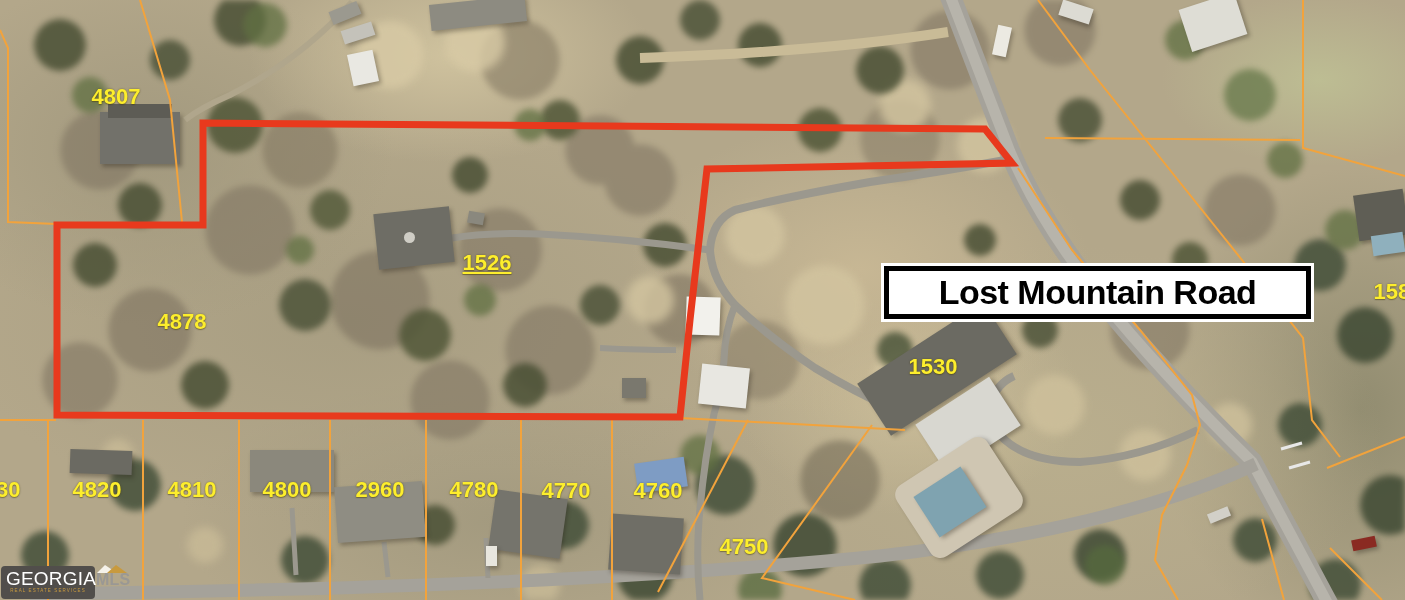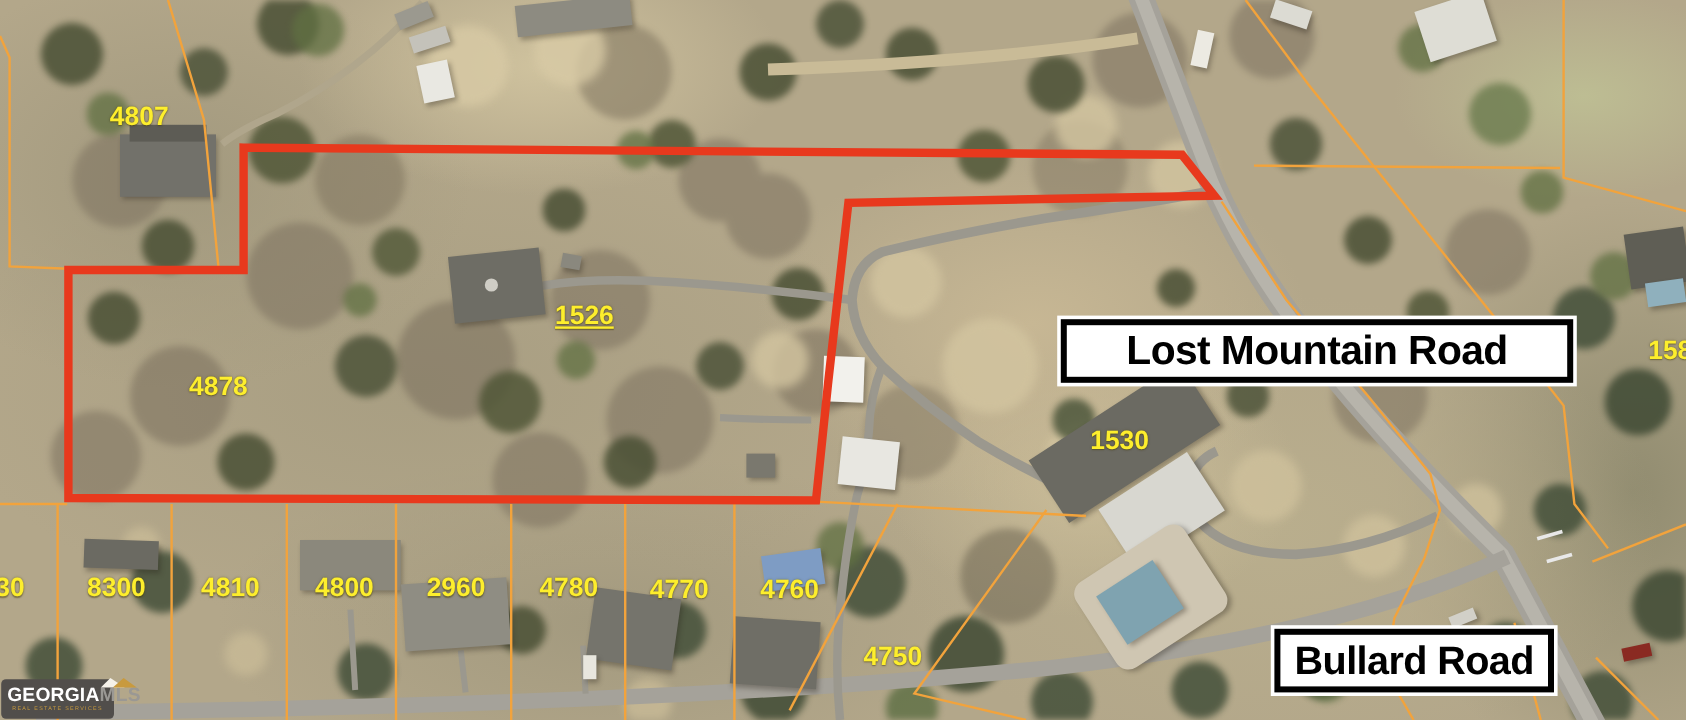--- a/index.html
+++ b/index.html
@@ -146,21 +146,21 @@
   .sign-lost{left:884px;top:218px;width:427px;height:53px;font-size:34px;margin-top:48px;}
   .sign-bullard{left:1062px;top:524px;width:233px;height:53px;font-size:33px;}
   
   .mls-logo{
     position:absolute;left:1px;bottom:1px;width:94px;height:33px;
     background:#514e4b;border-radius:4px;
     display:flex;flex-direction:column;justify-content:center;
     padding:2px 5px;box-sizing:border-box;
   }
   .mls-row{display:flex;align-items:baseline;line-height:14px;}
-  .mls-georgia{color:#fff;font-weight:bold;font-size:16px;letter-spacing:.2px;}
+  .mls-georgia{color:#fff;font-weight:normal;font-size:19px;letter-spacing:.2px;}
   .mls-mark{position:relative;display:inline-block;}
   .mls-mls{color:#9a9894;font-weight:bold;font-size:16px;letter-spacing:.2px;}
   .mls-mountain{position:absolute;left:1px;top:-8px;width:30px;height:8px;}
   .mls-mountain::before{content:"";position:absolute;left:0;top:0;
     border-left:8px solid transparent;border-right:12px solid transparent;border-bottom:8px solid #f5f2ea;}
   .mls-mountain::after{content:"";position:absolute;left:10px;top:0;
     border-left:9px solid transparent;border-right:11px solid transparent;border-bottom:8px solid #c89a3e;}
   .mls-tagline{color:#c89a3e;font-size:4.5px;letter-spacing:1.1px;margin-top:1px;text-align:center;}
 </style>
 </head>
@@ -249,38 +249,35 @@
         <path d="M1330,548 L1382,600" stroke="#f2a33c"></path>
       </g>
     <polygon id="red-boundary" points="203,123 985,129 1012,163 707,169 690,320 680,417 57,415 57,225 203,225" stroke="#e8391d"></polygon>
   </svg>
 
   <div id="parcel-labels">
       <div class="parcel-label" style="left: 116px; top: 97px; color: rgb(253, 238, 45);">4807</div>
       <div class="parcel-label" style="left: 487px; top: 263px; color: rgb(253, 238, 45); text-decoration: underline;">1526</div>
       <div class="parcel-label" style="left: 182px; top: 322px; color: rgb(253, 238, 45);">4878</div>
       <div class="parcel-label" style="left: -4px; top: 490px; color: rgb(253, 238, 45);">4830</div>
-      <div class="parcel-label" style="left: 97px; top: 490px; color: rgb(253, 238, 45);">8300</div>
+      <div class="parcel-label" style="left: 97px; top: 490px; color: rgb(253, 238, 45);">4820</div>
       <div class="parcel-label" style="left: 192px; top: 490px; color: rgb(253, 238, 45);">4810</div>
       <div class="parcel-label" style="left: 287px; top: 490px; color: rgb(253, 238, 45);">4800</div>
       <div class="parcel-label" style="left: 380px; top: 490px; color: rgb(253, 238, 45);">2960</div>
       <div class="parcel-label" style="left: 474px; top: 490px; color: rgb(253, 238, 45);">4780</div>
       <div class="parcel-label" style="left: 566px; top: 491px; color: rgb(253, 238, 45);">4770</div>
       <div class="parcel-label" style="left: 658px; top: 491px; color: rgb(253, 238, 45); text-align: center;">4760</div>
       <div class="parcel-label" style="left: 744px; top: 547px; color: rgb(253, 238, 45);">4750</div>
       <div class="parcel-label" style="left: 933px; top: 367px; color: rgb(253, 238, 45);">1530</div>
       <div class="parcel-label" style="left: 1398px; top: 292px; color: rgb(253, 238, 45);">1580</div>
     </div>
 
   <div class="road-sign sign-lost">
     <span>Lost Mountain Road</span>
   </div>
-  <div class="road-sign sign-bullard">
-    <span>Bullard Road</span>
-  </div>
 
   <div class="mls-logo">
     <div class="mls-row">
       <span class="mls-georgia">GEORGIA</span>
         <span class="mls-mark"><span class="mls-mountain"></span><span class="mls-mls">MLS</span></span>
     </div>
     <div class="mls-tagline">REAL ESTATE SERVICES</div>
   </div>
 
 </div>

